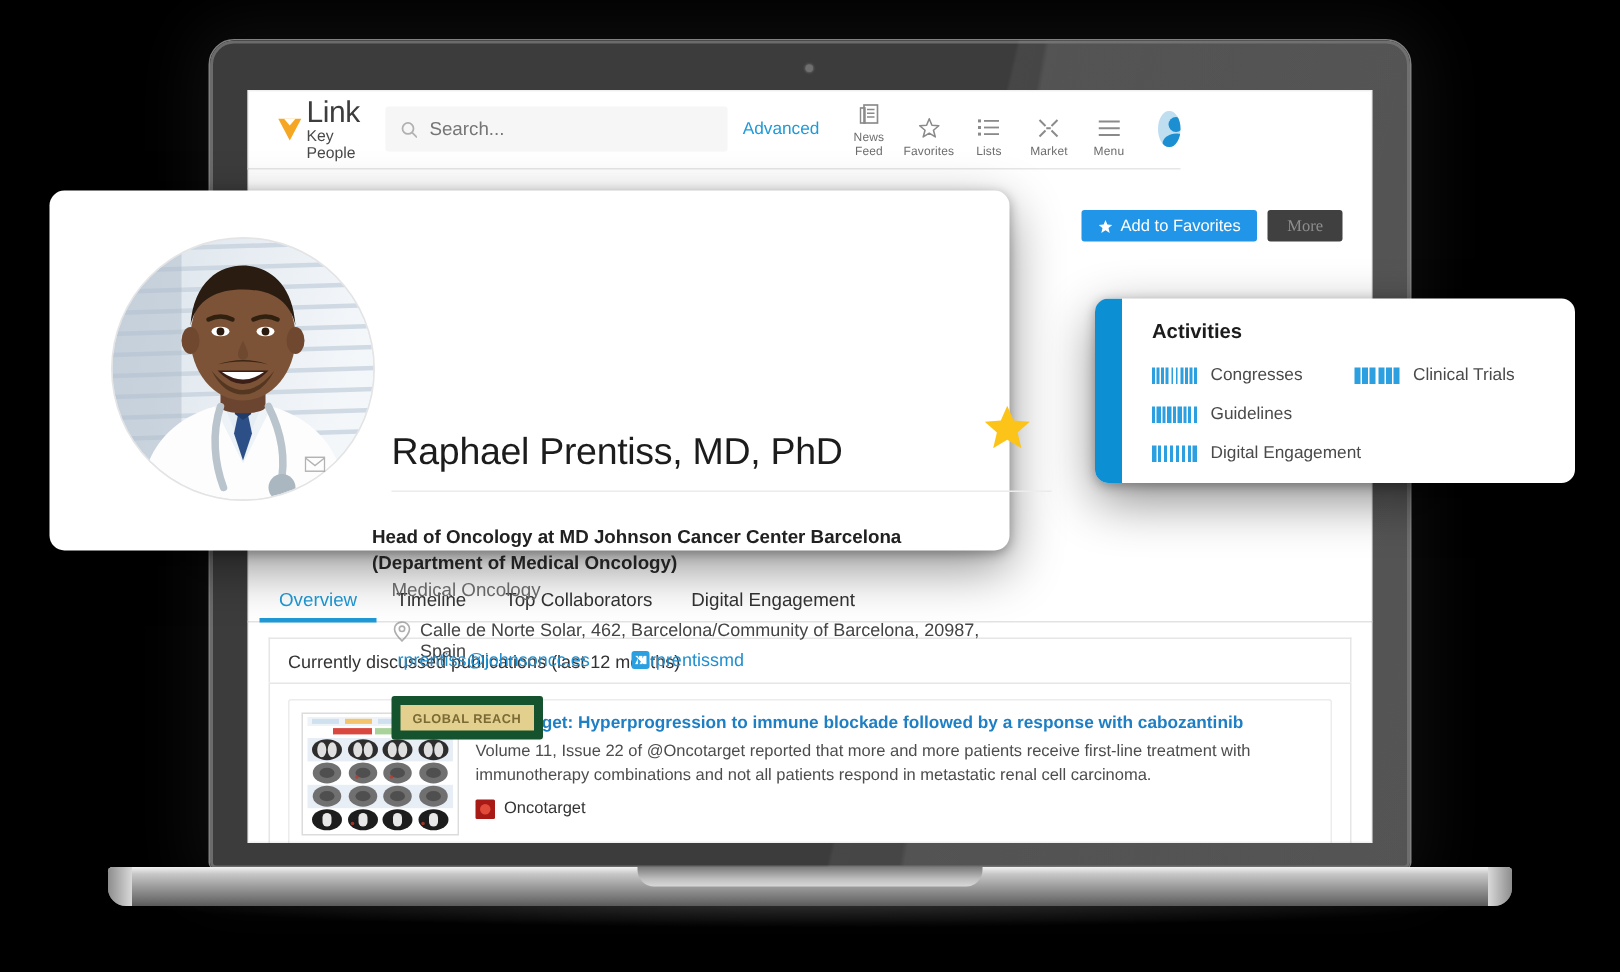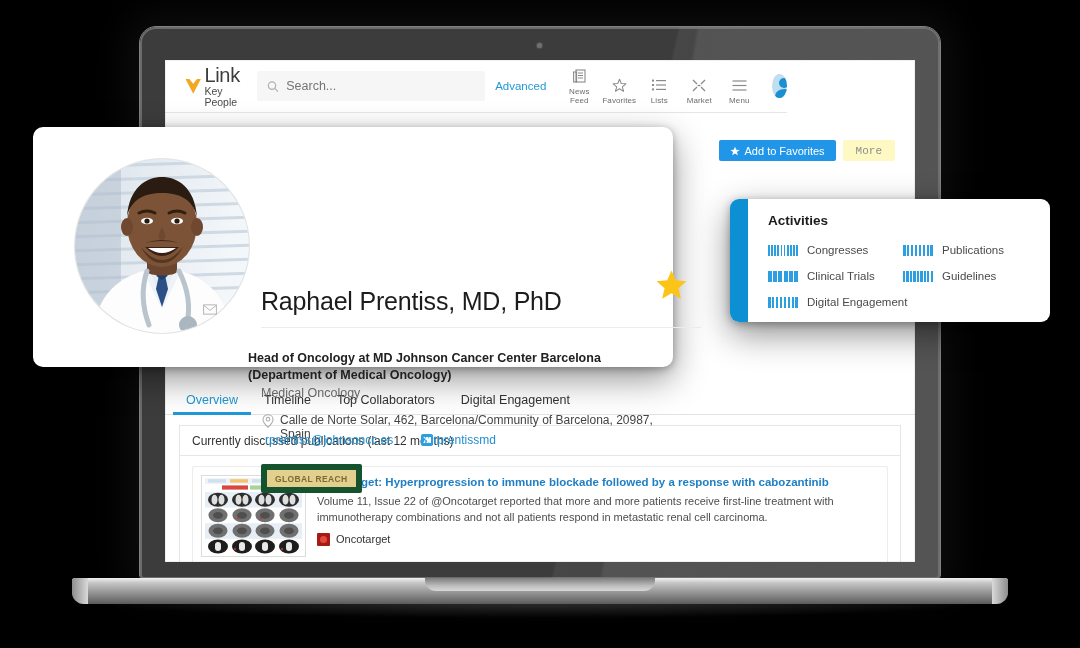--- a/index.html
+++ b/index.html
@@ -93,22 +93,22 @@
   .avatar:after{content:"";position:absolute;left:2.5px;top:15px;width:19px;height:14px;border-radius:50% 50% 0 0;background:#1b8fd1;}
 
   
   .actions { position:absolute; right:20px; top:80px; display:flex; gap:7px; }
   .btn-fav {
     background:#2196e8; color:#fff; font-size:11px; height:21px;
     padding:0 11px; border-radius:2px; display:flex; align-items:center; gap:5px;
     border:0; cursor:pointer; font-family:inherit;
   }
   .btn-more {
-    background:#fef9c3; color:#8d8d8d; font-size:11px; height:21px;
-    padding:0 13px; border-radius:2px; border:0; cursor:pointer; font-family:Liberation Mono, monospace;
+    background:#404040; color:#8d8d8d; font-size:11px; height:21px;
+    padding:0 13px; border-radius:2px; border:0; cursor:pointer; font-family:Liberation Serif, serif;
   }
 
   
   .tabs {
     position:absolute; left:0; top:325px; width:750px; height:30px;
     display:flex; align-items:flex-end; border-bottom:1px solid #e3e3e3; padding-left:8px;
   }
   .tab { font-size:12.5px; color:#333; padding:0 13px 7px; cursor:pointer; position:relative;}
   .tab.active { color:#1f9ad6; }
   .tab.active:after{content:"";position:absolute;left:0;right:0;bottom:-1px;height:3px;background:#1f9ad6;}
@@ -512,33 +512,20 @@
         <span class="act-lbl">Congresses</span>
       </div>
       <div class="act-item">
         <span class="bars">
             <i></i>
             <i></i>
             <i></i>
             <i></i>
             <i></i>
             <i></i>
-            <i></i>
-            <i></i>
-          </span>
-        <span class="act-lbl">Publications</span>
-      </div>
-      <div class="act-item">
-        <span class="bars">
-            <i></i>
-            <i></i>
-            <i></i>
-            <i></i>
-            <i></i>
-            <i></i>
           </span>
         <span class="act-lbl">Clinical Trials</span>
       </div>
       <div class="act-item">
         <span class="bars">
             <i></i>
             <i></i>
             <i></i>
             <i></i>
             <i></i>

